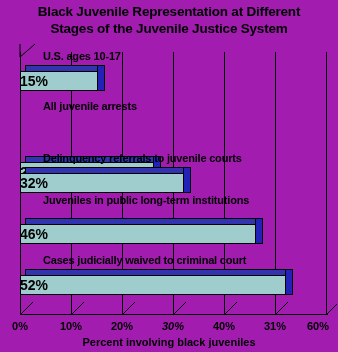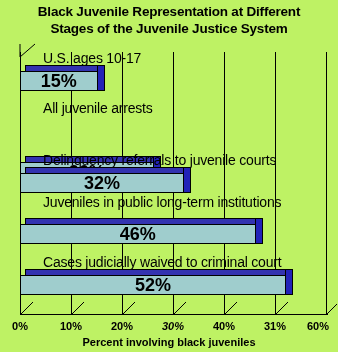--- a/index.html
+++ b/index.html
@@ -7,21 +7,21 @@
     padding: 0;
     background: #ffffff;
   }
   body {
     font-family: "Liberation Sans", sans-serif;
   }
   #chart-root {
     position: relative;
     width: 338px;
     height: 352px;
-    background: #bef264;
+    background: #a21caf;
     overflow: hidden;
   }
 
   
   #chart-title {
     position: absolute;
     left: 0;
     top: 3px;
     width: 338px;
     text-align: center;
@@ -88,22 +88,22 @@
   }
 
   
   .bar-group {
     position: absolute;
     left: 0;
   }
   .bar-label {
     position: absolute;
     white-space: nowrap;
-    font-size: 14px;
-    font-weight: normal;
+    font-size: 11px;
+    font-weight: bold;
     color: #000000;
     left: 20px;
     letter-spacing: -0.2px;
   }
   .bar3d {
     position: absolute;
     left: 0;
     height: 26px;
   }
   .bar-front {
@@ -131,24 +131,24 @@
     height: 26px;
     background: #2222b8;
     border: 1px solid #000000;
     box-sizing: border-box;
   }
   .bar-value {
     position: absolute;
     top: 7px;
     height: 19px;
     line-height: 19px;
-    font-size: 18px;
-    font-weight: bold;
-    color: #000000;
-    text-align: center;
+    font-size: 14px;
+    font-weight: bold;
+    color: #000000;
+    text-align: left;
     padding-right: 0;
     box-sizing: border-box;
   }
 
   
   .tick-label {
     position: absolute;
     top: 320px;
     font-size: 11px;
     font-weight: bold;

